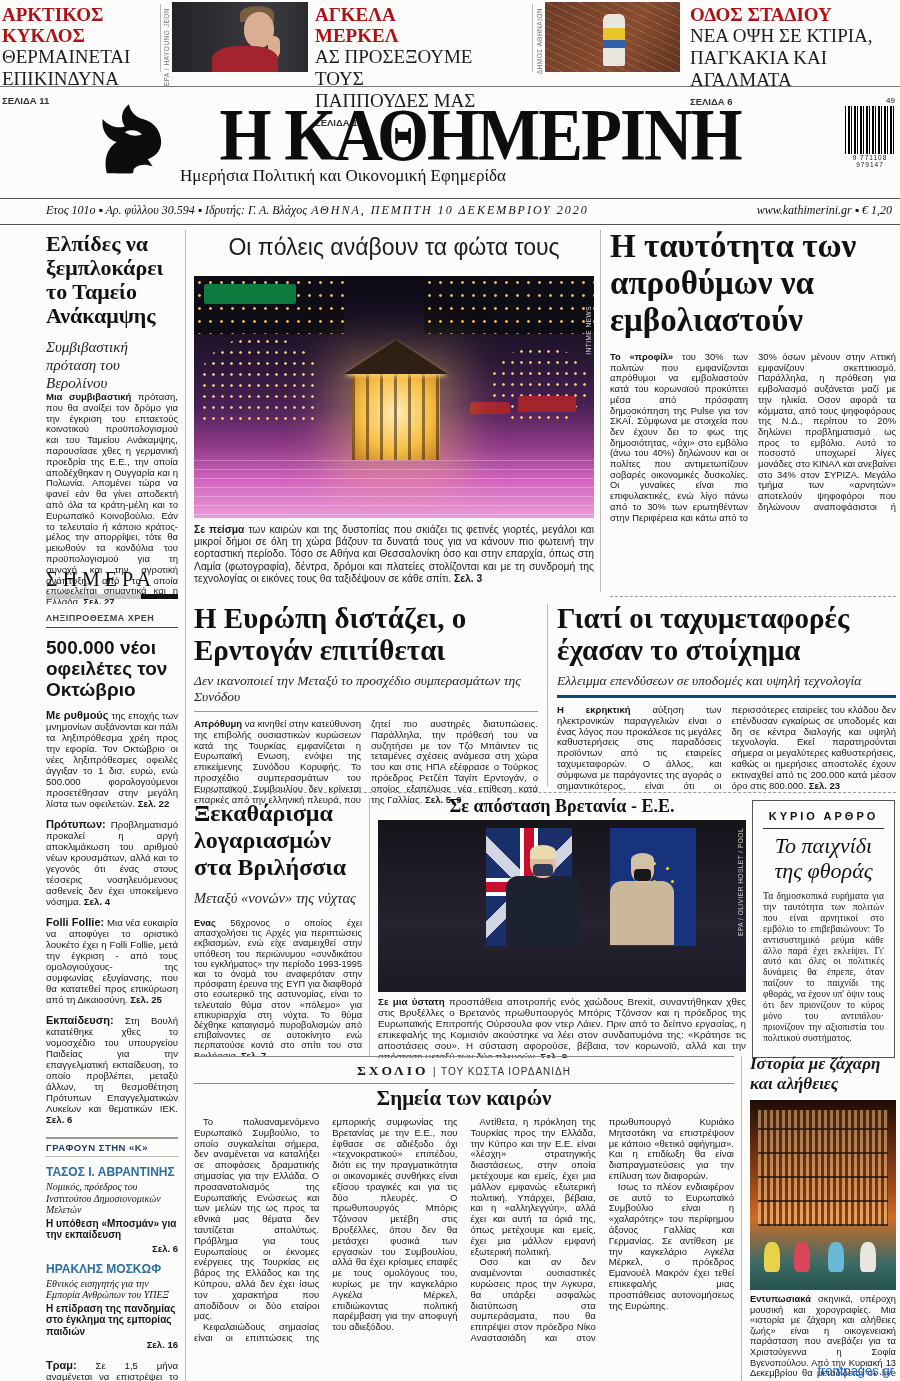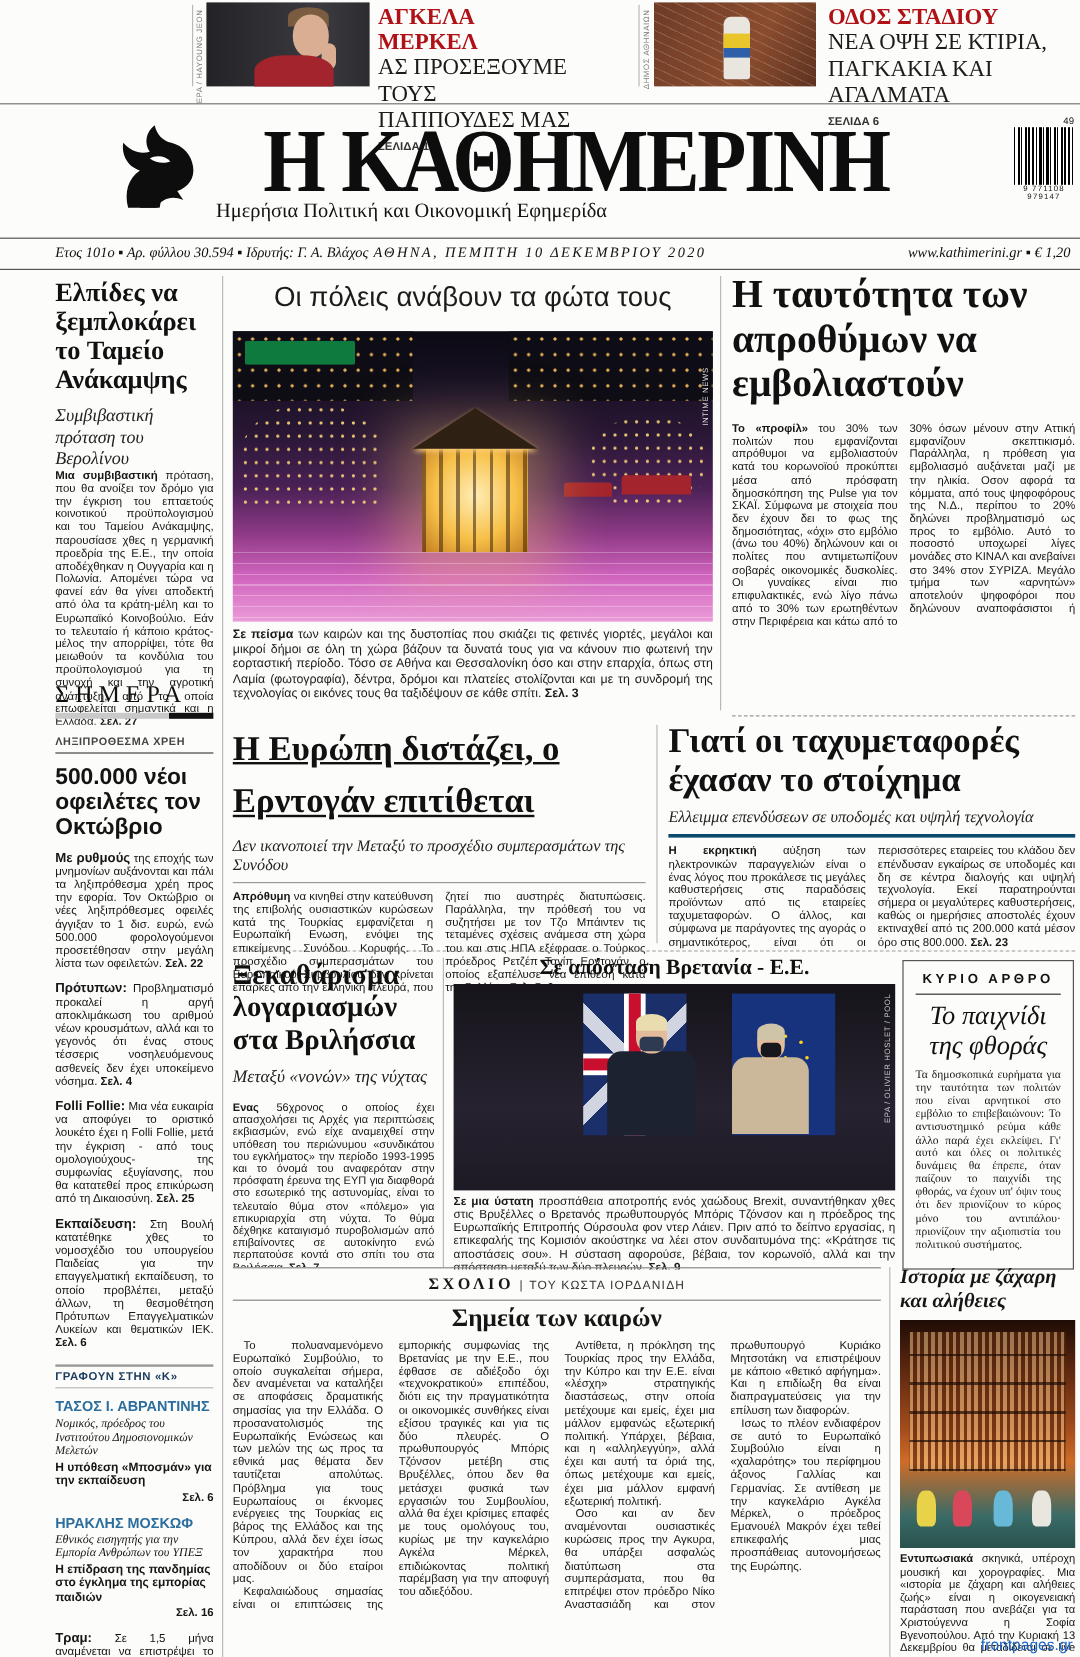--- a/index.html
+++ b/index.html
@@ -130,20 +130,25 @@
       font-weight:bold;font-size:17px;line-height:20px;font-style:italic;}
   #sugar-body{position:absolute;left:750px;top:1294px;width:146px;height:84px;overflow:hidden;
       font-size:9.3px;line-height:10.6px;text-align:justify;}
   #watermark{position:absolute;right:6px;bottom:3px;color:#1b63c4;font-size:13px;}
 </style>
 </head>
 <body>
 
 <div id="page">
 
+  <div class="abs" style="left:2px;top:4px;width:152px;">
+    <div class="kicker">ΑΡΚΤΙΚΟΣ ΚΥΚΛΟΣ</div>
+    <div class="tz-title">ΘΕΡΜΑΙΝΕΤΑΙ ΕΠΙΚΙΝΔΥΝΑ</div>
+    <div class="tz-page">ΣΕΛΙΔΑ 11</div>
+  </div>
   <div class="vrule" style="left:160px;top:4px;height:68px;"></div>
 
   <div class="photo" id="ph-merkel">
     <div class="mhair"></div>
     <div class="mhead"></div>
     <div class="mhands"></div>
     <div class="mbody"></div>
   </div>
   <span class="vcredit" style="left:163px;top:8px;">EPA / HAYOUNG JEON</span>
 
@@ -224,21 +229,21 @@
 
   <div class="abs" style="left:610px;top:228px;width:286px;">
     <div class="h-serif" style="font-size:33px;line-height:37px;">Η ταυτότητα των απροθύμων να εμβολιαστούν</div>
     <div class="just cols2" style="font-size:9.4px;line-height:10.7px;margin-top:13px;height:172px;overflow:hidden;">
       <span class="lead">Το «προφίλ»</span><span> του 30% των πολιτών που εμφανίζονται απρόθυμοι να εμβολιαστούν κατά του κορωνοϊού προκύπτει μέσα από πρόσφατη δημοσκόπηση της Pulse για τον ΣΚΑΪ. Σύμφωνα με στοιχεία που δεν έχουν δει το φως της δημοσιότητας, «όχι» στο εμβόλιο (άνω του 40%) δηλώνουν και οι πολίτες που αντιμετωπίζουν σοβαρές οικονομικές δυσκολίες. Οι γυναίκες είναι πιο επιφυλακτικές, ενώ λίγο πάνω από το 30% των ερωτηθέντων στην Περιφέρεια και κάτω από το 30% όσων μένουν στην Αττική εμφανίζουν σκεπτικισμό. Παράλληλα, η πρόθεση για εμβολιασμό αυξάνεται μαζί με την ηλικία. Οσον αφορά τα κόμματα, από τους ψηφοφόρους της Ν.Δ., περίπου το 20% δηλώνει προβληματισμό ως προς το εμβόλιο. Αυτό το ποσοστό υποχωρεί λίγες μονάδες στο ΚΙΝΑΛ και ανεβαίνει στο 34% στον ΣΥΡΙΖΑ. Μεγάλο τμήμα των «αρνητών» αποτελούν ψηφοφόροι που δηλώνουν αναποφάσιστοι ή κινούνται προς το άκυρο ή την αποχή. </span>
     </div>
   </div>
   <div class="dashed" style="left:610px;top:596px;width:286px;"></div>
 
   <div class="abs" style="left:194px;top:602px;width:344px;">
-    <div class="h-serif" style="font-size:29px;line-height:44px;text-decoration:underline;">Η Ευρώπη διστάζει, ο Ερντογάν επιτίθεται</div>
+    <div class="h-serif" style="font-size:29px;line-height:32px;">Η Ευρώπη διστάζει, ο Ερντογάν επιτίθεται</div>
     <div class="deck" style="font-size:13.5px;margin-top:7px;border-bottom:1px solid #999;padding-bottom:6px;">Δεν ικανοποιεί την Μεταξύ το προσχέδιο συμπερασμάτων της Συνόδου</div>
     <div class="just cols2" style="font-size:9.5px;line-height:10.8px;margin-top:7px;height:90px;overflow:hidden;">
       <span class="lead">Απρόθυμη</span><span> να κινηθεί στην κατεύθυνση της επιβολής ουσιαστικών κυρώσεων κατά της Τουρκίας εμφανίζεται η Ευρωπαϊκή Ενωση, ενόψει της επικείμενης Συνόδου Κορυφής. Το προσχέδιο συμπερασμάτων του Ευρωπαϊκού Συμβουλίου δεν κρίνεται επαρκές από την ελληνική πλευρά, που ζητεί πιο αυστηρές διατυπώσεις. Παράλληλα, την πρόθεσή του να συζητήσει με τον Τζο Μπάιντεν τις τεταμένες σχέσεις ανάμεσα στη χώρα του και στις ΗΠΑ εξέφρασε ο Τούρκος πρόεδρος Ρετζέπ Ταγίπ Ερντογάν, ο οποίος εξαπέλυσε νέα επίθεση κατά της Γαλλίας. </span><span class="pg">Σελ. 5, 9</span>
     </div>
   </div>
   <div class="vrule" style="left:547px;top:604px;height:182px;"></div>
   <div class="abs" style="left:557px;top:602px;width:339px;">
     <div class="h-serif" style="font-size:29px;line-height:32px;">Γιατί οι ταχυμεταφορές έχασαν το στοίχημα</div>
     <div class="deck" style="font-size:13.5px;margin-top:7px;border-bottom:3px solid #0c4a6e;padding-bottom:6px;">Ελλειμμα επενδύσεων σε υποδομές και υψηλή τεχνολογία</div>
     <div class="just cols2" style="font-size:9.5px;line-height:10.8px;margin-top:7px;height:90px;overflow:hidden;">

